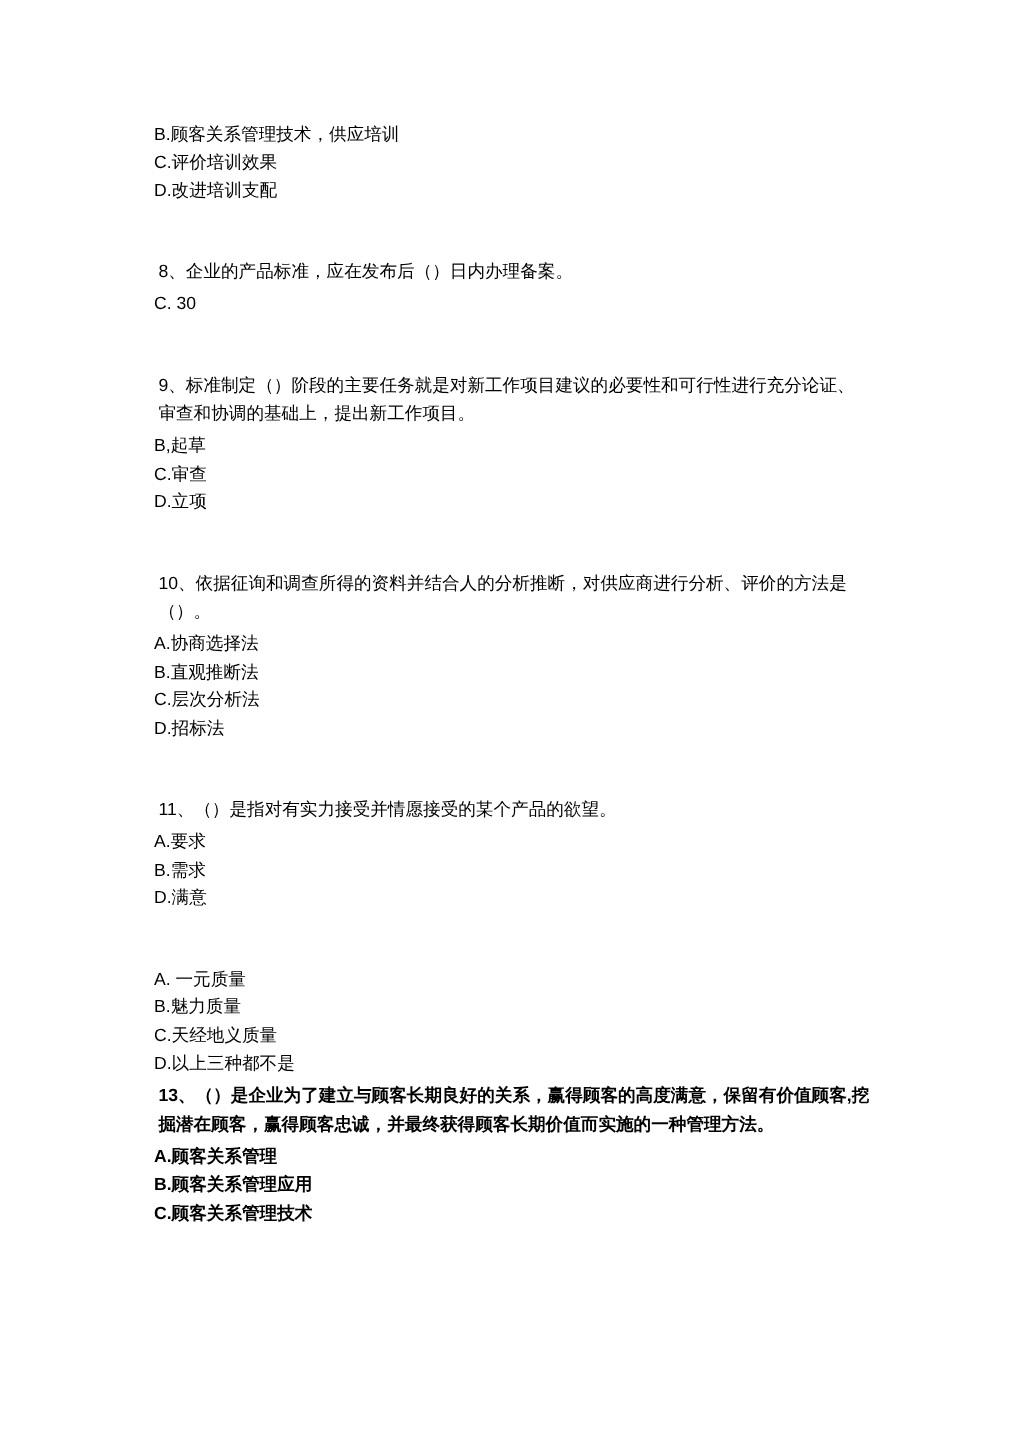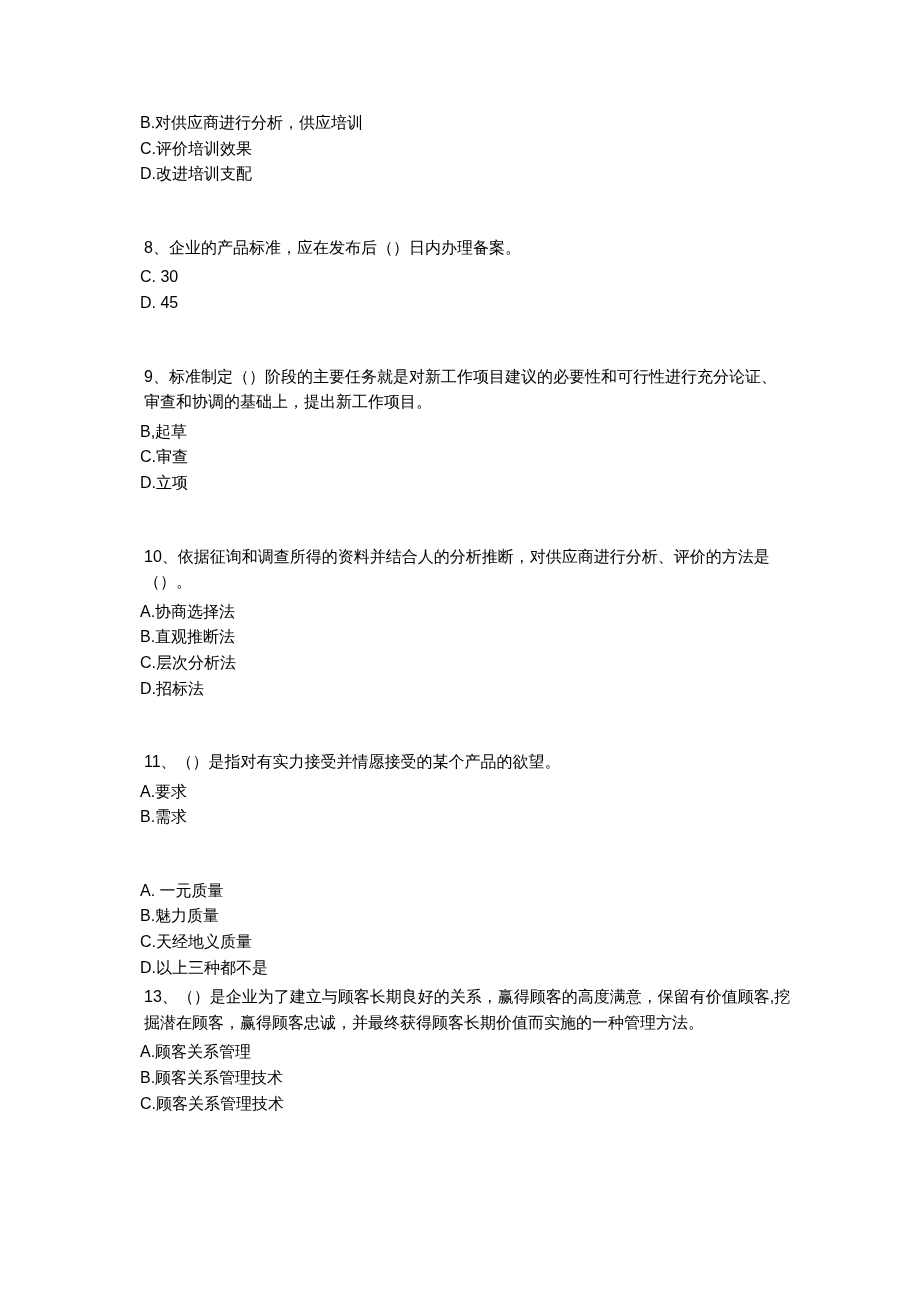--- a/index.html
+++ b/index.html
@@ -22,41 +22,41 @@
     padding: 0;
   }
   .question-block {
     margin-top: 48px;
   }
   .question-block.first {
     margin-top: 0;
   }
   .question-block.tight {
     margin-top: 4px;
+    font-weight: bold;
   }
   .q-text {
     margin: 4px;
     padding: 0;
   }
 </style>
 </head>
 <body>
 
 <div class="page">
 
   <div class="question-block first">
-    <p class="option">B.对供应商进行分析，供应培训</p>
+    <p class="option">B.顾客关系管理技术，供应培训</p>
     <p class="option">C.评价培训效果</p>
     <p class="option">D.改进培训支配</p>
   </div>
 
   <div class="question-block">
     <p class="q-text">8、企业的产品标准，应在发布后（）日内办理备案。</p>
     <p class="option">C.   30</p>
-    <p class="option">D.   45</p>
   </div>
 
   <div class="question-block">
     <p class="q-text">9、标准制定（）阶段的主要任务就是对新工作项目建议的必要性和可行性进行充分论证、审查和协调的基础上，提出新工作项目。</p>
     <p class="option">B,起草</p>
     <p class="option">C.审查</p>
     <p class="option">D.立项</p>
   </div>
 
   <div class="question-block">
@@ -64,29 +64,30 @@
     <p class="option">A.协商选择法</p>
     <p class="option">B.直观推断法</p>
     <p class="option">C.层次分析法</p>
     <p class="option">D.招标法</p>
   </div>
 
   <div class="question-block">
     <p class="q-text">11、（）是指对有实力接受并情愿接受的某个产品的欲望。</p>
     <p class="option">A.要求</p>
     <p class="option">B.需求</p>
+    <p class="option">D.满意</p>
   </div>
 
   <div class="question-block">
     <p class="option">A.   一元质量</p>
     <p class="option">B.魅力质量</p>
     <p class="option">C.天经地义质量</p>
     <p class="option">D.以上三种都不是</p>
   </div>
 
   <div class="question-block tight">
     <p class="q-text">13、（）是企业为了建立与顾客长期良好的关系，赢得顾客的高度满意，保留有价值顾客,挖掘潜在顾客，赢得顾客忠诚，并最终获得顾客长期价值而实施的一种管理方法。</p>
     <p class="option">A.顾客关系管理</p>
-    <p class="option">B.顾客关系管理技术</p>
+    <p class="option">B.顾客关系管理应用</p>
     <p class="option">C.顾客关系管理技术</p>
   </div>
 
 </div>
 
 </body></html>

